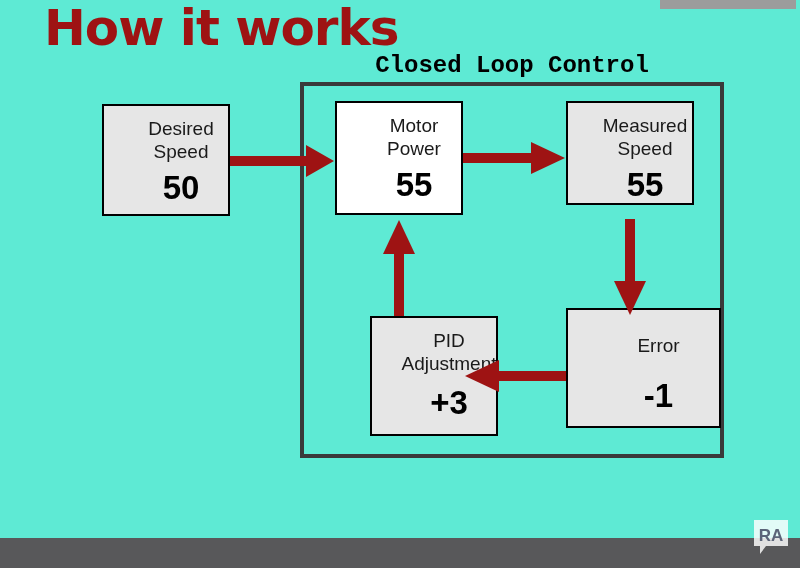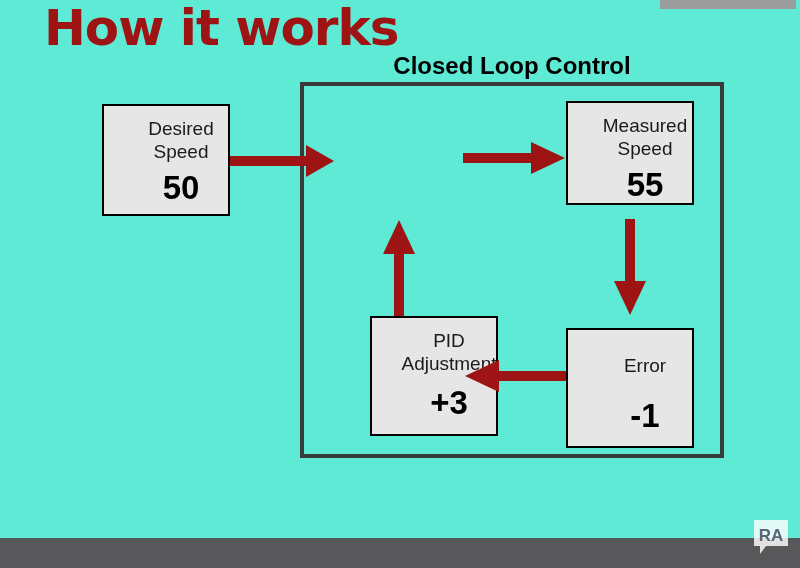--- a/index.html
+++ b/index.html
@@ -52,21 +52,21 @@
     white-space: nowrap;
   }
 
   
   #diagram-heading {
     position: absolute;
     left: 300px;
     top: 52px;
     width: 424px;
     text-align: center;
-    font-family: Liberation Sans, sans-serif;
+    font-family: Liberation Mono, monospace;
     font-weight: bold;
     font-size: 24px;
     line-height: 28px;
     color: #000000;
     white-space: nowrap;
   }
 
   
   #loop-frame {
     position: absolute;
@@ -110,21 +110,21 @@
     line-height: 38px;
     color: #000000;
     text-align: right;
   }
 
   
   #node-desired  { left: 102px; top: 104px;  width: 128px; height: 112px; }
   #node-motor    { left: 335px; top: 101px;  width: 128px; height: 114px; }
   #node-measured { left: 566px; top: 101px;  width: 128px; height: 104px; }
   #node-pid      { left: 335px; top: 316px;  width: 128px; height: 120px; margin-left: 35px; }
-  #node-error    { left: 566px; top: 328px;  width: 128px; height: 120px; }
+  #node-error    { left: 566px; top: 308px;  width: 155px; height: 120px; }
 
   #node-pid .node-value   { margin-top: 9px; }
   #node-error .node-label { margin-top: 13px; }
   #node-error .node-value { margin-top: 20px; }
 
   
   #arrow-layer {
     position: absolute;
     left: 0;
     top: 0;
@@ -154,20 +154,25 @@
   <div id="diagram-heading">Closed Loop Control</div>
 
   <div id="loop-frame"></div>
 
   <div class="node gray" id="node-desired">
     <div class="node-label">Desired
 Speed</div>
     <div class="node-value">50</div>
   </div>
 
+  <div class="node white" id="node-motor">
+    <div class="node-label">Motor
+Power</div>
+    <div class="node-value">55</div>
+  </div>
 
   <div class="node gray" id="node-measured">
     <div class="node-label">Measured
 Speed</div>
     <div class="node-value">55</div>
   </div>
 
   <div class="node gray" id="node-pid">
     <div class="node-label">PID
 Adjustment</div>

